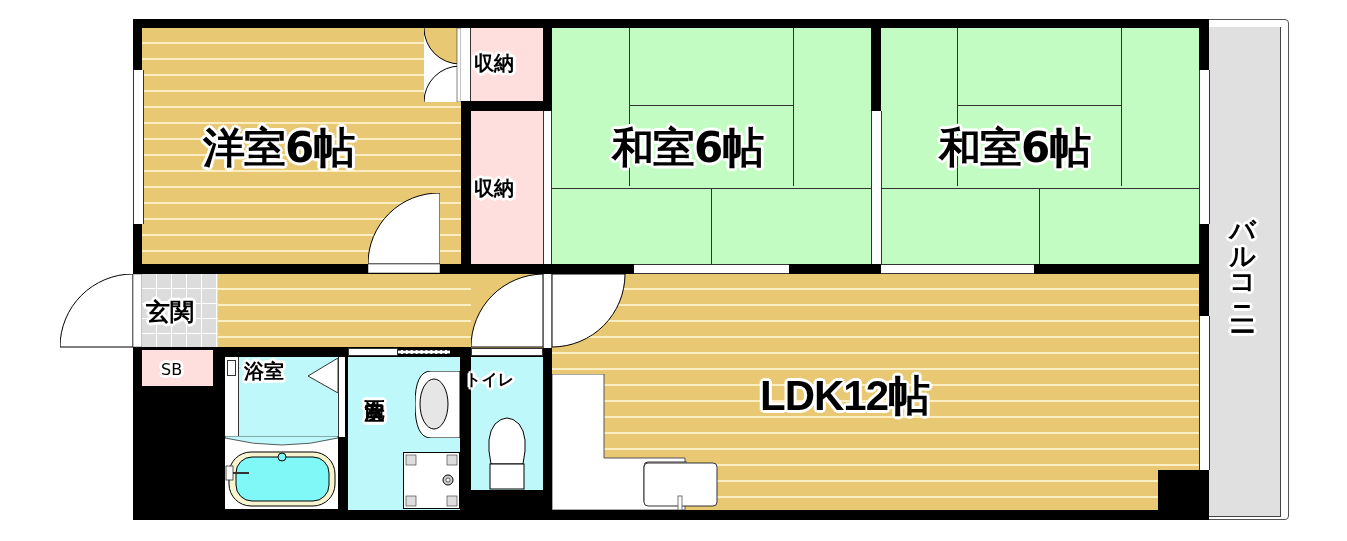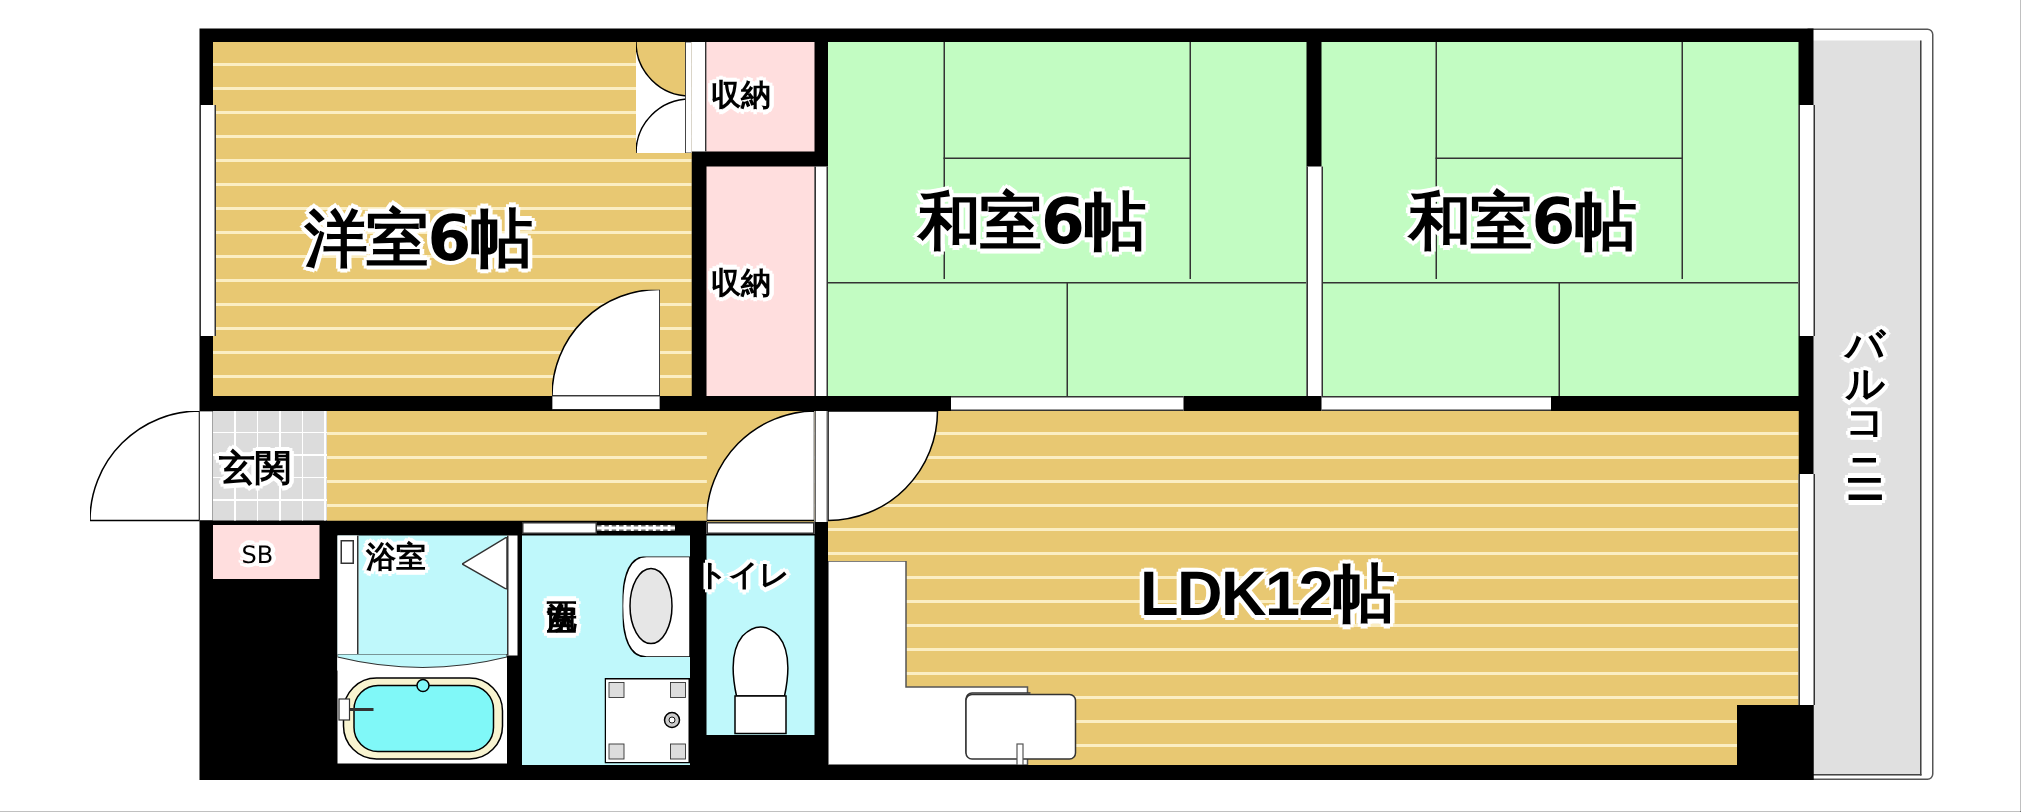--- a/index.html
+++ b/index.html
@@ -38,21 +38,21 @@
 <body>
 
 <div class="abs" style="left:1205px; top:19px; width:84px; height:501px; border:1px solid #555; border-radius:0 4px 4px 0; background:#fff;"></div>
 <div class="abs" style="left:1206px; top:27px; width:75px; height:490px; background:#e0e0e0; border-right:1px solid #444; border-bottom:1px solid #444;"></div>
 <div class="label mid vertical" style="left:1228px; top:200px; font-size:26px; line-height:30px;">バルコニー</div>
 
 <div class="wall" style="left:133px; top:19px; width:1076px; height:501px;"></div>
 
 <div class="abs floor-wood" style="left:142px; top:28px; width:319px; height:236px;"></div>
 <div class="window-v" style="left:133px; top:70px; width:9px; height:154px;"></div>
-<div class="label big" style="left:203px; top:120px;margin-top:11px;">洋室6帖</div>
+<div class="label big" style="left:203px; top:120px;">洋室6帖</div>
 
 <div class="door" style="left:424px; top:28px; width:37px; height:74px; background:#fff;">
   <svg width="37" height="74" viewBox="0 0 37 74">
     <path d="M37 0 L37 36 L36 36 A36 36 0 0 1 0 0 Z" fill="#e8c872"></path>
     <path d="M0 0 A36 36 0 0 0 36 36" fill="none" stroke="#000" stroke-width="1"></path>
     <path d="M36 38 A36 36 0 0 0 0 74" fill="none" stroke="#000" stroke-width="1"></path>
     <rect x="33" y="0" width="4" height="74" fill="#fff" stroke="#333" stroke-width="0.6"></rect>
   </svg>
 </div>
 
@@ -135,21 +135,21 @@
   <rect x="3" y="3" width="10" height="10" fill="#ddd" stroke="#333" stroke-width="0.6"></rect>
   <rect x="44" y="3" width="10" height="10" fill="#ddd" stroke="#333" stroke-width="0.6"></rect>
   <rect x="3" y="44" width="10" height="10" fill="#ddd" stroke="#333" stroke-width="0.6"></rect>
   <rect x="44" y="44" width="10" height="10" fill="#ddd" stroke="#333" stroke-width="0.6"></rect>
   <circle cx="45" cy="28" r="5" fill="#ccc" stroke="#000" stroke-width="1"></circle>
   <circle cx="45" cy="28" r="2" fill="#fff" stroke="#000" stroke-width="0.6"></circle>
 </svg>
 
 <div class="abs floor-water" style="left:471px; top:357px; width:72px; height:133px;"></div>
 <div class="abs" style="left:471px; top:348px; width:72px; height:8px; background:#fff; border:1px solid #333;"></div>
-<div class="label" style="left:465px; top:370px; font-size:20px;">トイレ</div>
+<div class="label" style="left:465px; top:370px; font-size:16px;">トイレ</div>
 <svg class="abs" style="left:487px; top:416px;" width="40" height="74" viewBox="0 0 40 74">
   <path d="M4 48 Q-2 20 8 8 Q20 -4 32 8 Q42 20 36 48 Z" fill="#fff" stroke="#000" stroke-width="1"></path>
   <rect x="3" y="48" width="34" height="25" fill="#fff" stroke="#000" stroke-width="1"></rect>
 </svg>
 
 <div class="door" style="left:471px; top:274px; width:72px; height:74px;">
   <svg width="72" height="74" viewBox="0 0 72 74">
     <rect x="0" y="0" width="72" height="74" fill="#e8c872"></rect>
     <path d="M72 0 L72 73 L0 73 A73 73 0 0 1 72 0 Z" fill="#fff" stroke="#000" stroke-width="1"></path>
   </svg>

